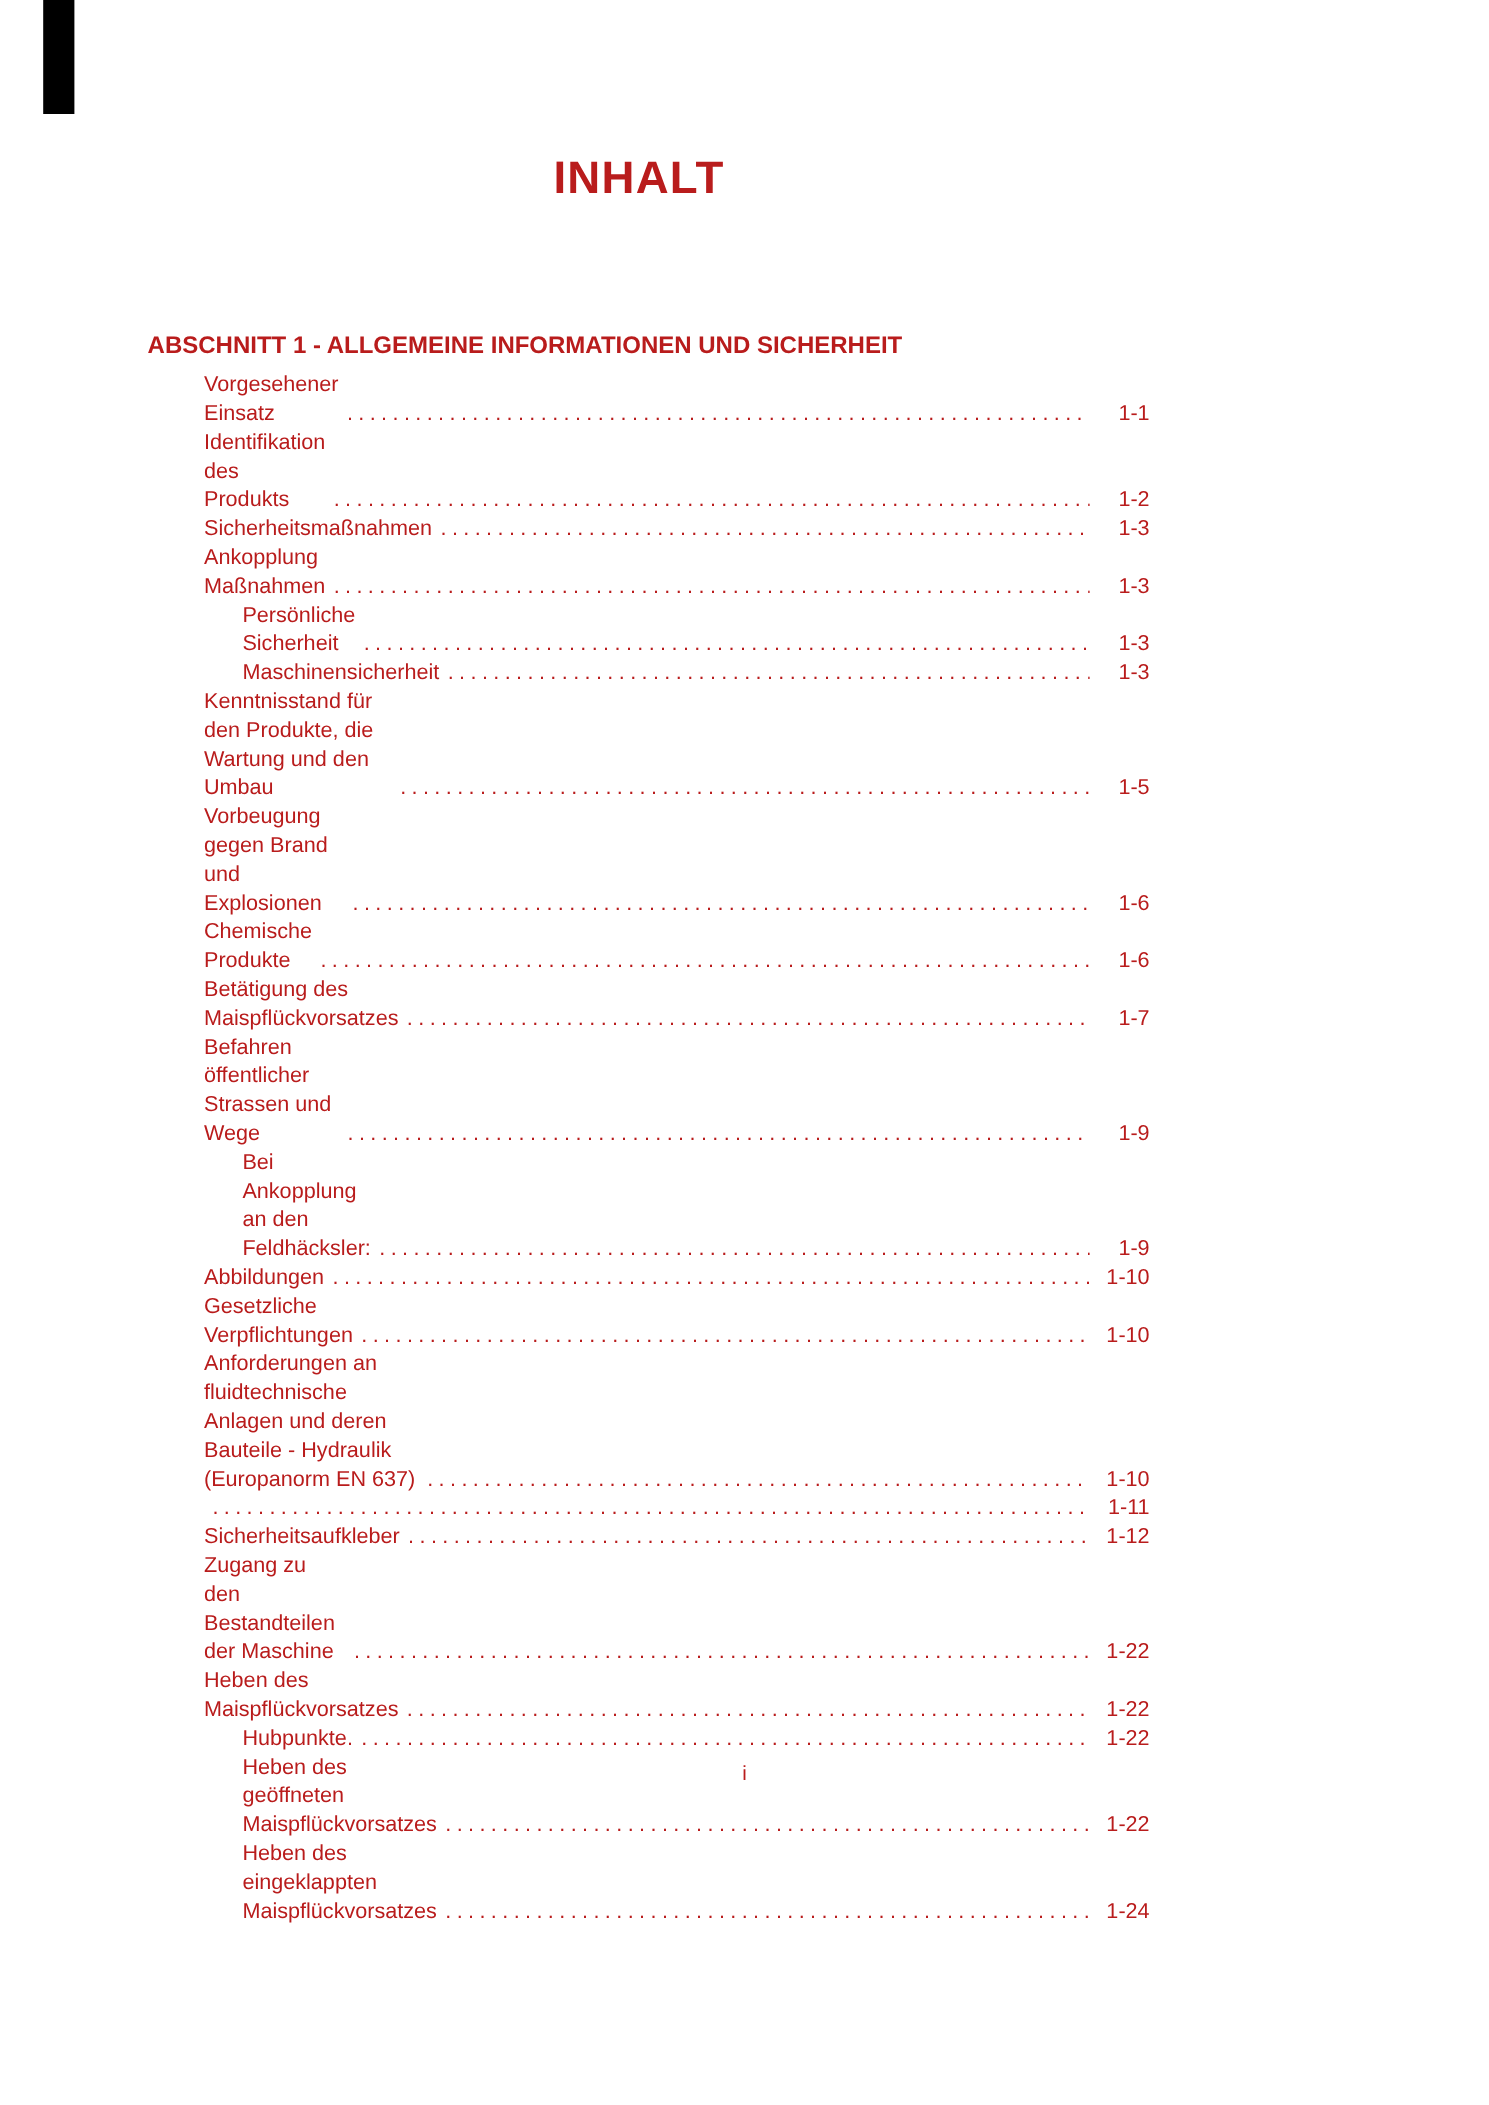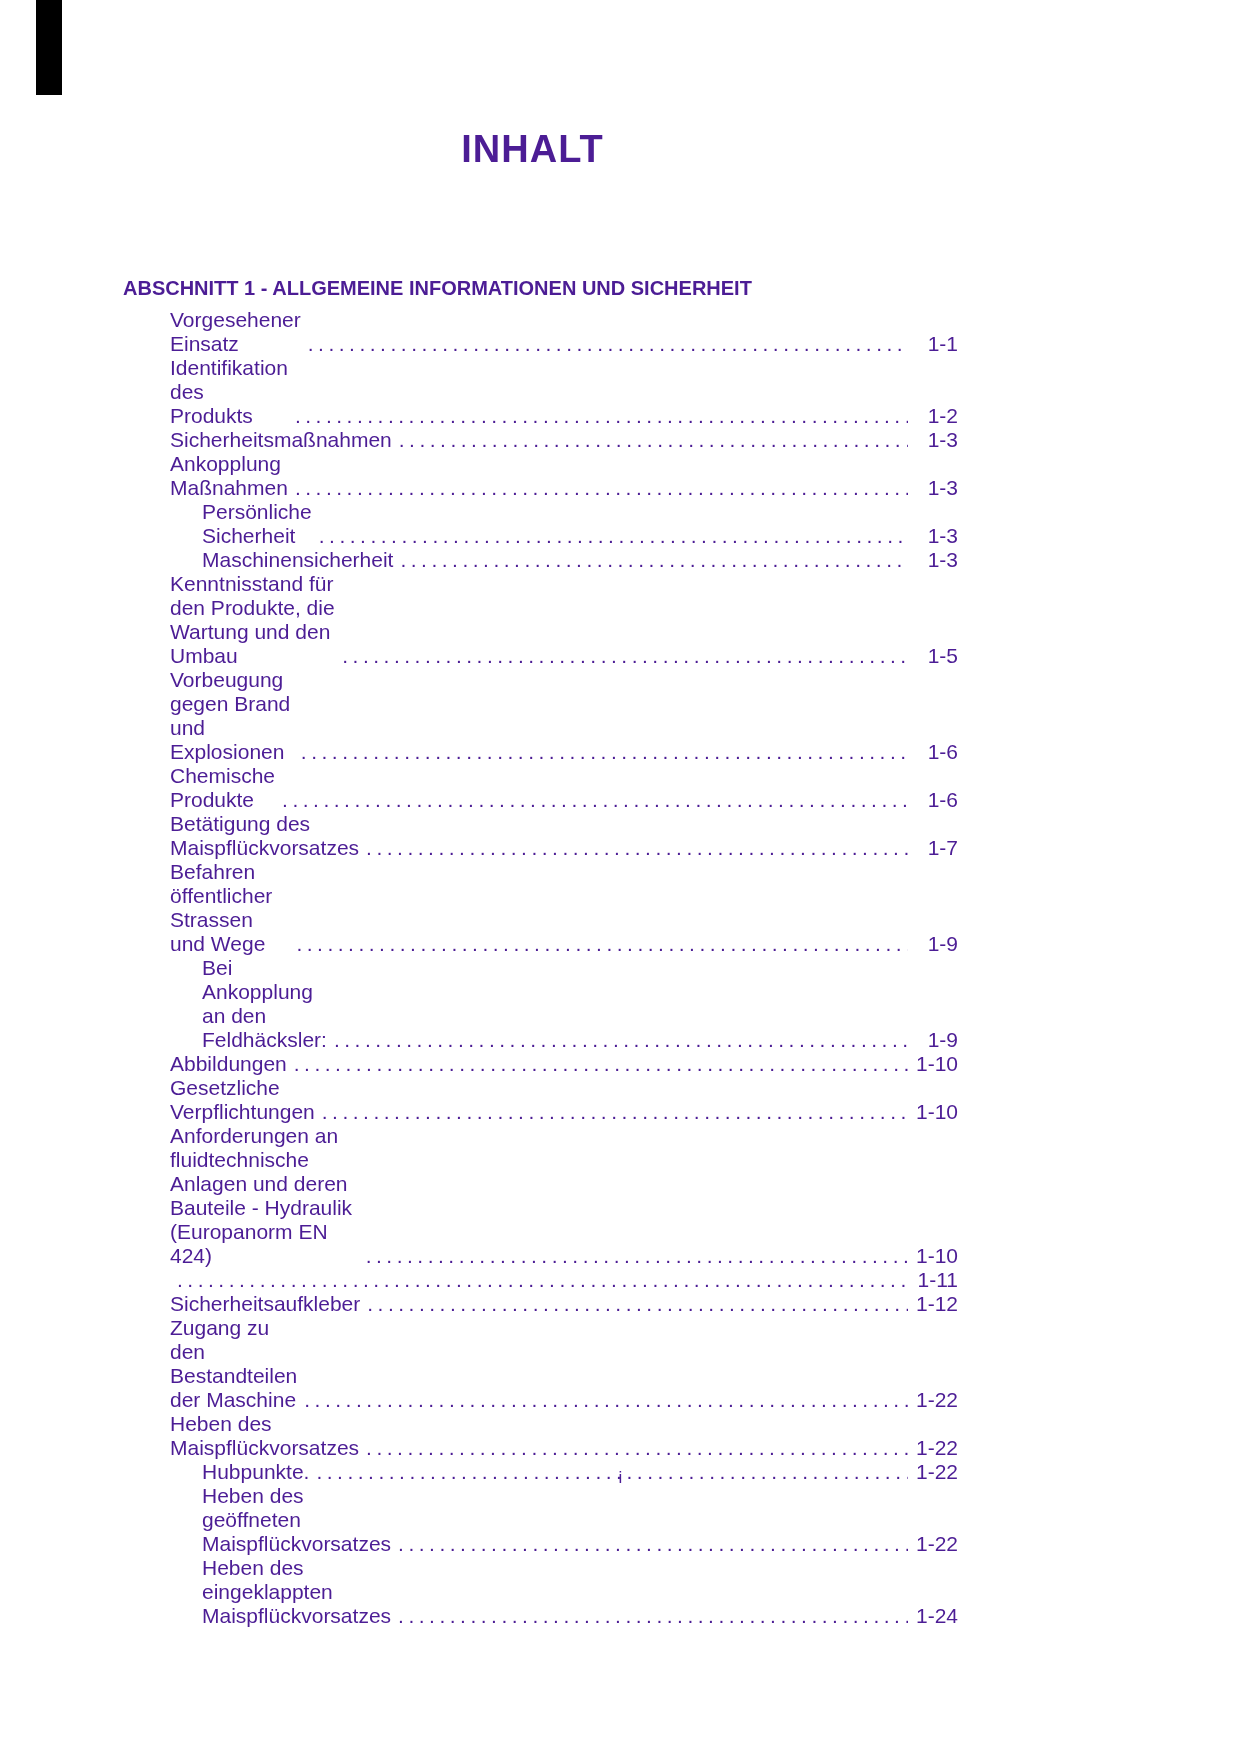--- a/index.html
+++ b/index.html
@@ -6,21 +6,21 @@
     margin: 0;
     padding: 0;
     background: #ffffff;
   }
   .page {
     position: relative;
     width: 1241px;
     height: 1754px;
     background: #ffffff;
     font-family: "Liberation Sans", "DejaVu Sans", sans-serif;
-    color: #4c1d95;
+    color: #b91c1c;
     overflow: hidden;
   }
   .print-mark {
     position: absolute;
     left: 36px;
     top: 0;
     width: 26px;
     height: 95px;
     background: #000000;
   }
@@ -41,21 +41,21 @@
   .toc-section { margin: 0; }
   h2.section-heading {
     margin: 0 0 7px 16px;
     font-size: 20px;
     font-weight: bold;
     line-height: 26px;
   }
   .toc-row {
     display: flex;
     align-items: flex-end;
-    font-size: 21px;
+    font-size: 18px;
     line-height: 24px;
   }
   .toc-row.level-1 { padding-left: 63px; }
   .toc-row.level-2 { padding-left: 95px; }
   .toc-label {
     white-space: pre-line;
     flex: 0 1 auto;
   }
   .leader {
     flex: 1 1 auto;
@@ -158,21 +158,21 @@
             <span class="leader"></span>
             <span class="page-num">1-10</span>
           </div>
           <div class="toc-row level-1">
             <span class="toc-label">Gesetzliche Verpflichtungen</span>
             <span class="leader"></span>
             <span class="page-num">1-10</span>
           </div>
           <div class="toc-row level-1">
             <span class="toc-label">Anforderungen an fluidtechnische Anlagen und deren Bauteile - Hydraulik
-(Europanorm EN 424)</span>
+(Europanorm EN 637)</span>
             <span class="leader"></span>
             <span class="page-num">1-10</span>
           </div>
           <div class="toc-row level-1">
             <span class="leader"></span>
             <span class="page-num">1-11</span>
           </div>
           <div class="toc-row level-1">
             <span class="toc-label">Sicherheitsaufkleber</span>
             <span class="leader"></span>

